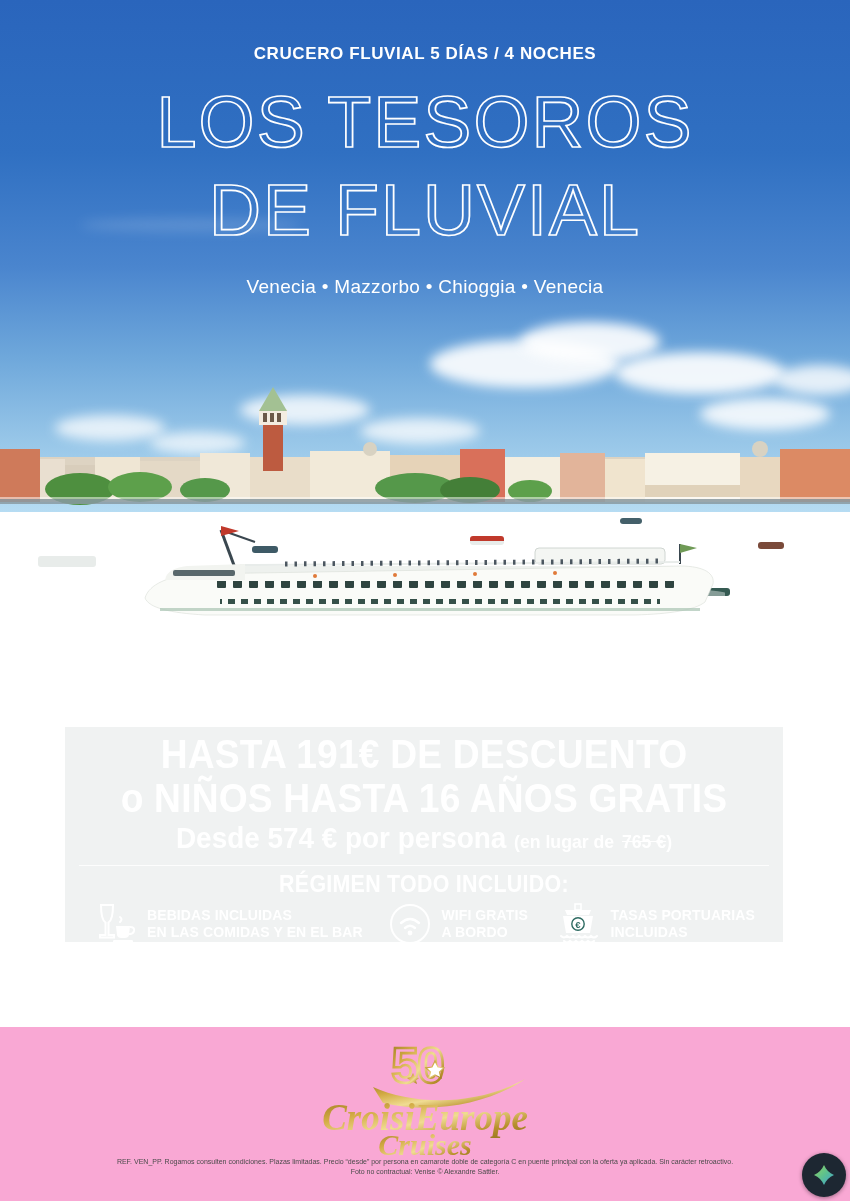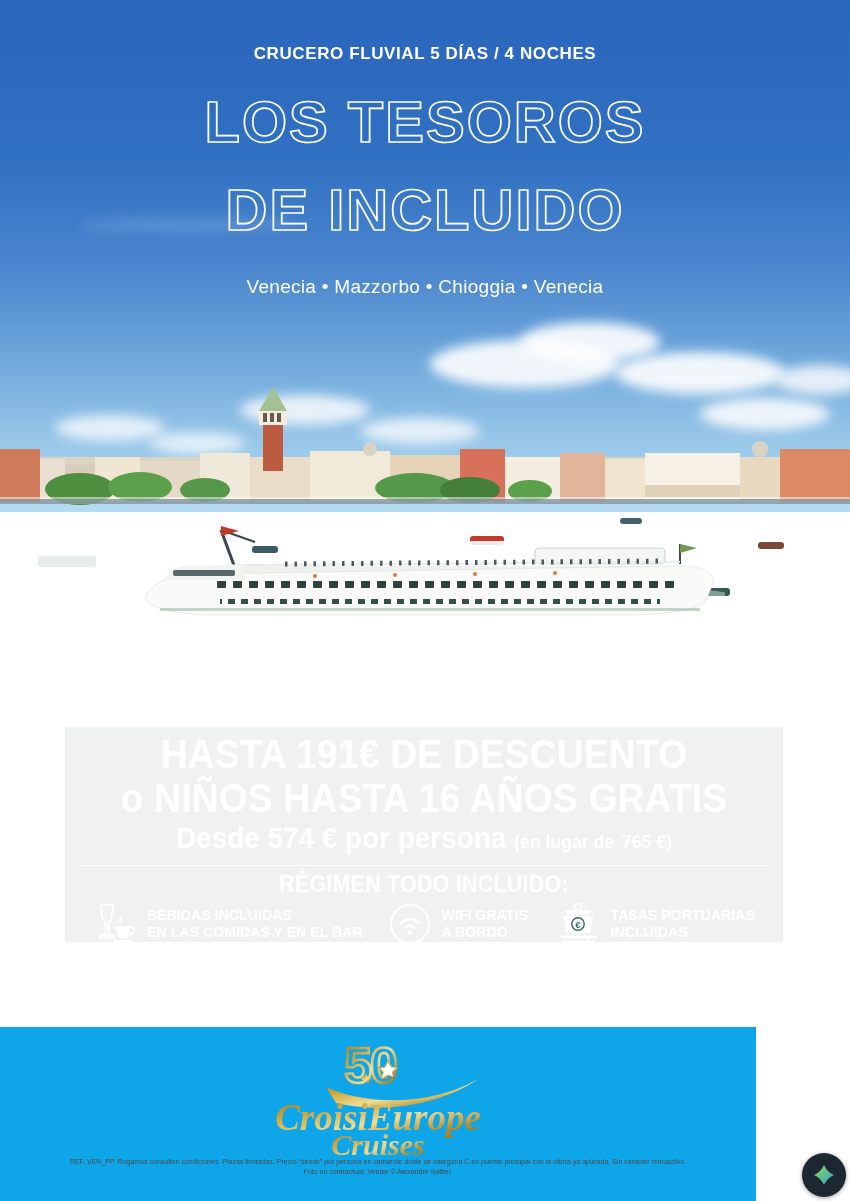--- a/index.html
+++ b/index.html
@@ -24,21 +24,21 @@
   .skyline { position:absolute; left:0; top:387px; width:850px; height:125px; }
   .water { position:absolute; left:0; top:505px; width:100%; height:522px;
            background:linear-gradient(180deg,#a6ccd8 0%,#7bb4aa 10%,#5b9c90 22%,#4d8e82 40%,#417f74 60%,#37716 8%,#316a61 80%,#295e56 100%); }
   .ship { position:absolute; left:135px; top:518px; width:590px; height:125px; }
   .boat { position:absolute; border-radius:3px; }
 
   
   .kicker { position:absolute; left:0; top:44px; width:100%; text-align:center;
             color:#fff; font-size:17px; font-weight:bold; letter-spacing:.6px; }
   .title { position:absolute; left:0; top:78px; width:100%; text-align:center;
-           color:#fff; font-size:58px; line-height:88px; font-weight:700; letter-spacing:2px; }
+           color:#fff; font-size:72px; line-height:88px; font-weight:400; letter-spacing:2px; }
   @supports (-webkit-text-stroke: 1px white) {
     .title { color:transparent; -webkit-text-stroke:1.7px #fff; }
   }
   .itinerary { position:absolute; left:0; top:276px; width:100%; text-align:center;
                color:#fff; font-size:19px; font-weight:normal; letter-spacing:.3px; }
 
   
   .offer-box { position:absolute; left:63px; top:725px; width:722px; height:219px;
                border:2px solid #fff; background:rgba(5,35,30,.06); color:#fff; text-align:center; }
   .cond { transform:scaleX(.93); transform-origin:50% 50%; }
@@ -53,21 +53,21 @@
   .feature { display:flex; align-items:center; text-align:left; gap:10px; }
   .feature .txt { font-size:14px; font-weight:bold; line-height:17px; letter-spacing:.1px; }
   .feature svg { flex:0 0 auto; }
 
   
   .date-box { position:absolute; left:63px; top:947px; width:722px; height:51px;
               border:2px solid #fff; color:#fff; display:flex; align-items:center; justify-content:center; }
   .date-text { font-size:33px; font-weight:400; letter-spacing:.5px; }
 
   
-  .footer { position:absolute; left:0; top:1027px; width:756px; height:174px; background:#0ea5e9; }
+  .footer { position:absolute; left:0; top:1027px; width:850px; height:174px; background:#f9a8d4; }
   .logo { position:absolute; left:50%; top:8px; transform:translateX(-50%); }
   .legal { position:absolute; left:0; top:130px; width:100%; text-align:center;
            font-size:7px; line-height:10px; color:#4a4a4a; }
 
   
   .fab { position:absolute; right:4px; bottom:4px; width:44px; height:44px; border-radius:50%;
          background:#1d2732; display:flex; align-items:center; justify-content:center; cursor:pointer;
          box-shadow:0 1px 4px rgba(0,0,0,.4); }
 </style>
 </head>
@@ -176,21 +176,21 @@
       <circle cx="340" cy="56" r="2" fill="#e07a3a"></circle>
       <circle cx="420" cy="55" r="2" fill="#e07a3a"></circle>
 
       <rect x="25" y="90" width="540" height="3" fill="#a8c3b2" opacity=".7"></rect>
     </svg>
   </div>
 
   <div class="kicker">CRUCERO FLUVIAL 5 DÍAS / 4 NOCHES</div>
   <div class="title">
     <div>LOS TESOROS</div>
-    <div>DE INCLUIDO</div>
+    <div>DE FLUVIAL</div>
   </div>
   <div class="itinerary">Venecia • Mazzorbo • Chioggia • Venecia</div>
 
   <section class="offer-box">
     <div class="headline cond">HASTA 191€ DE DESCUENTO</div>
     <div class="headline cond">o NIÑOS HASTA 16 AÑOS GRATIS</div>
     <div class="price-line cond">
       <span>Desde 574 € por persona</span>
       <span class="price-note">(en lugar de</span>
       <span class="price-note strike">765 €</span><span class="price-note">)</span>

